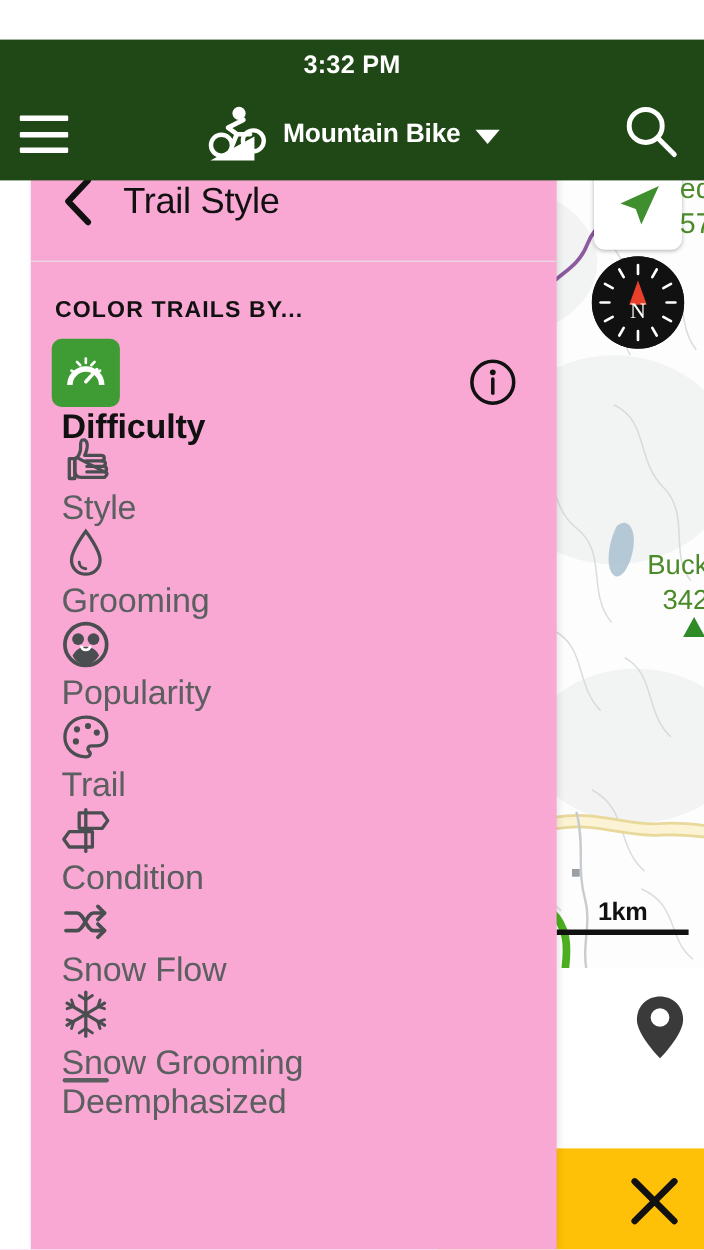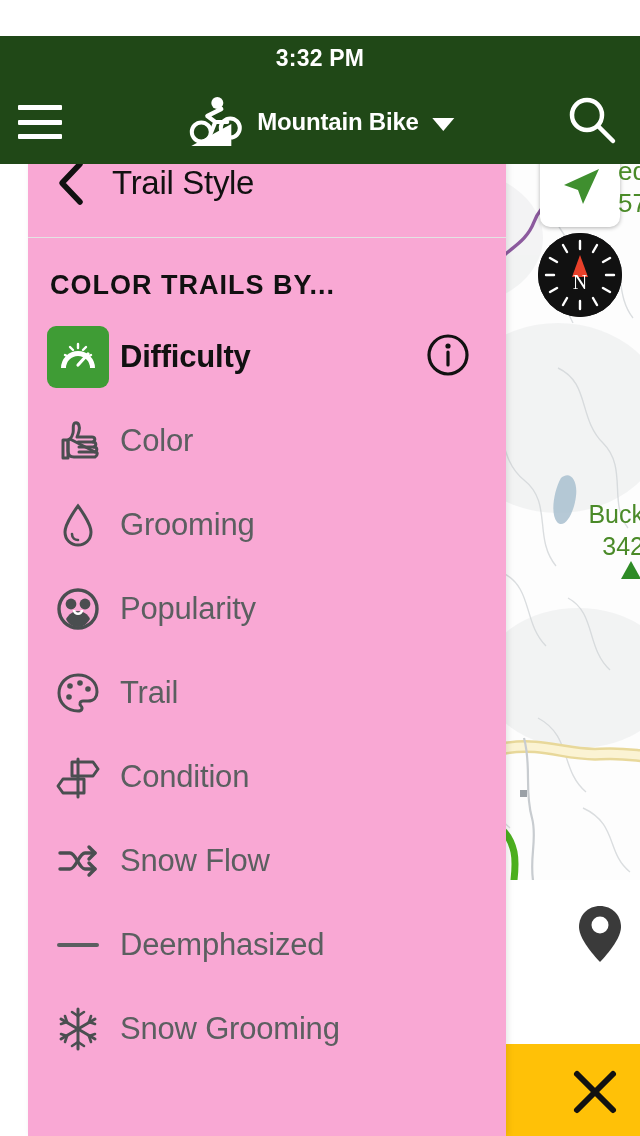--- a/index.html
+++ b/index.html
@@ -90,27 +90,27 @@
     background:#f9a8d4; z-index:20; box-shadow:2px 0 6px rgba(0,0,0,.10);margin-left:28px;
   }
   .panel-head{
     height:110px; display:flex; align-items:center; padding-left:28px; gap:26px;
     border-bottom:1px solid #e3e3e3;
   }
   .back-chev{ cursor:pointer; display:flex; align-items:center; }
   .panel-title{ font-size:33px; color:#111; letter-spacing:-0.3px; }
 
   .section-label{
-    margin:32px 0 0 22px; font-size:27px; font-weight:bold; color:#111;
+    margin:32px 0 0 22px; font-size:21px; font-weight:bold; color:#111;
     letter-spacing:1.0px;
   }
 
   .opt-list{ margin-top:14px; }
   .opt{
-    height:84px; display:flex; align-items:center; padding-left:18px; position:relative; cursor:pointer;
+    height:84px; display:flex; padding-left:18px; position:relative; cursor:pointer;flex-direction:column;
   }
   .opt .ic{ width:64px; min-width:64px; display:flex; align-items:center; justify-content:center; }
   .opt .lbl{ font-size:31px; color:#5b5f60; margin-left:10px; letter-spacing:-0.2px; }
   .opt.active .lbl{ color:#111; font-weight:bold; }
   .sq-ic{
     width:62px; height:62px; border-radius:9px; background:#3f9c35;
     display:flex; align-items:center; justify-content:center;
   }
   .info-ic{ position:absolute; right:36px; top:50%; transform:translateY(-50%); cursor:pointer; }
 
@@ -225,20 +225,24 @@
   </div>
 
   <div class="map-label-buck">
     <span class="n">Buck</span>
     <span class="n">342</span>
   </div>
   <svg class="peak-tri" width="22" height="20" viewBox="0 0 22 20">
     <polygon points="11,1 21,19 1,19" fill="#2e8b26"></polygon>
   </svg>
 
+  <div class="scalebar">
+    <div class="lbl">1km</div>
+    <div class="bar"></div>
+  </div>
 
   <svg class="map-pin" width="44" height="58" viewBox="0 0 44 58">
     <path d="M22 1 C10 1 1 10 1 22 C1 36 22 57 22 57 C22 57 43 36 43 22 C43 10 34 1 22 1 Z" fill="#3a3a3a"></path>
     <circle cx="22" cy="20" r="8.5" fill="#ffffff"></circle>
   </svg>
 
   <div class="yellow-bar">
     <svg class="close-x" width="48" height="48" viewBox="0 0 48 48">
       <g stroke="#111" stroke-width="6" stroke-linecap="round">
         <line x1="6" y1="6" x2="42" y2="42"></line>
@@ -324,21 +328,21 @@
           <svg width="52" height="52" viewBox="0 0 52 52">
             <g fill="none" stroke="#4a4e50" stroke-width="3" stroke-linejoin="round" stroke-linecap="round">
               <path d="M18 24 C18 24 20 22 21 18 C22 14 20 9 23 8 C27 7 28 12 27 16 C26.3 19 25 22 25 22 L40 22 C43 22 44 25 41 27 L26 27"></path>
               <path d="M41 27 C44 27 45 30 42 32 L27 32"></path>
               <path d="M42 32 C45 32 46 35 43 37 L27 37"></path>
               <path d="M43 37 C46 37 46 40 43 42 L22 42 C18 42 16 40 16 36 L16 26 C16 25 17 24 18 24 Z"></path>
               <path d="M11 25 L16 25 L16 43 L11 43 Z"></path>
             </g>
           </svg>
         </div>
-        <span class="lbl">Color</span>
+        <span class="lbl">Style</span>
       </div>
 
       <div class="opt">
         <div class="ic">
           <svg width="52" height="52" viewBox="0 0 52 52">
             <path d="M26 7 C26 7 13 24 13 33 C13 41 19 46 26 46 C33 46 39 41 39 33 C39 24 26 7 26 7 Z" fill="none" stroke="#4a4e50" stroke-width="3"></path>
             <path d="M20 35 C20 39 23 41 26 41" fill="none" stroke="#4a4e50" stroke-width="2.6" stroke-linecap="round"></path>
           </svg>
         </div>
         <span class="lbl">Grooming</span>
@@ -388,27 +392,20 @@
           <svg width="52" height="52" viewBox="0 0 52 52">
             <g fill="none" stroke="#4a4e50" stroke-width="3.4" stroke-linecap="round" stroke-linejoin="round">
               <path d="M8 18 L18 18 C24 18 27 34 33 34 L43 34"></path>
               <path d="M8 34 L18 34 C24 34 27 18 33 18 L43 18"></path>
               <polyline points="37,12 43,18 37,24"></polyline>
               <polyline points="37,28 43,34 37,40"></polyline>
             </g>
           </svg>
         </div>
         <span class="lbl">Snow Flow</span>
-      </div>
-
-      <div class="opt">
-        <div class="ic">
-          <div class="dash-line"></div>
-        </div>
-        <span class="lbl">Deemphasized</span>
       </div>
 
       <div class="opt">
         <div class="ic">
           <svg width="52" height="52" viewBox="0 0 52 52">
             <g stroke="#4a4e50" stroke-width="3" stroke-linecap="round">
               <line x1="26" y1="6" x2="26" y2="46"></line>
               <line x1="9" y1="16" x2="43" y2="36"></line>
               <line x1="43" y1="16" x2="9" y2="36"></line>
             </g>
@@ -424,16 +421,23 @@
               <line x1="37" y1="19" x2="39" y2="13"></line> 
                 <line x1="37" y1="19" x2="43" y2="21"></line>
               <line x1="15" y1="33" x2="13" y2="39"></line> 
                 <line x1="15" y1="33" x2="9" y2="31"></line>
             </g>
           </svg>
         </div>
         <span class="lbl">Snow Grooming</span>
       </div>
 
+      <div class="opt">
+        <div class="ic">
+          <div class="dash-line"></div>
+        </div>
+        <span class="lbl">Deemphasized</span>
+      </div>
+
     </div>
   </div>
 
 </div>
 
 </body></html>

